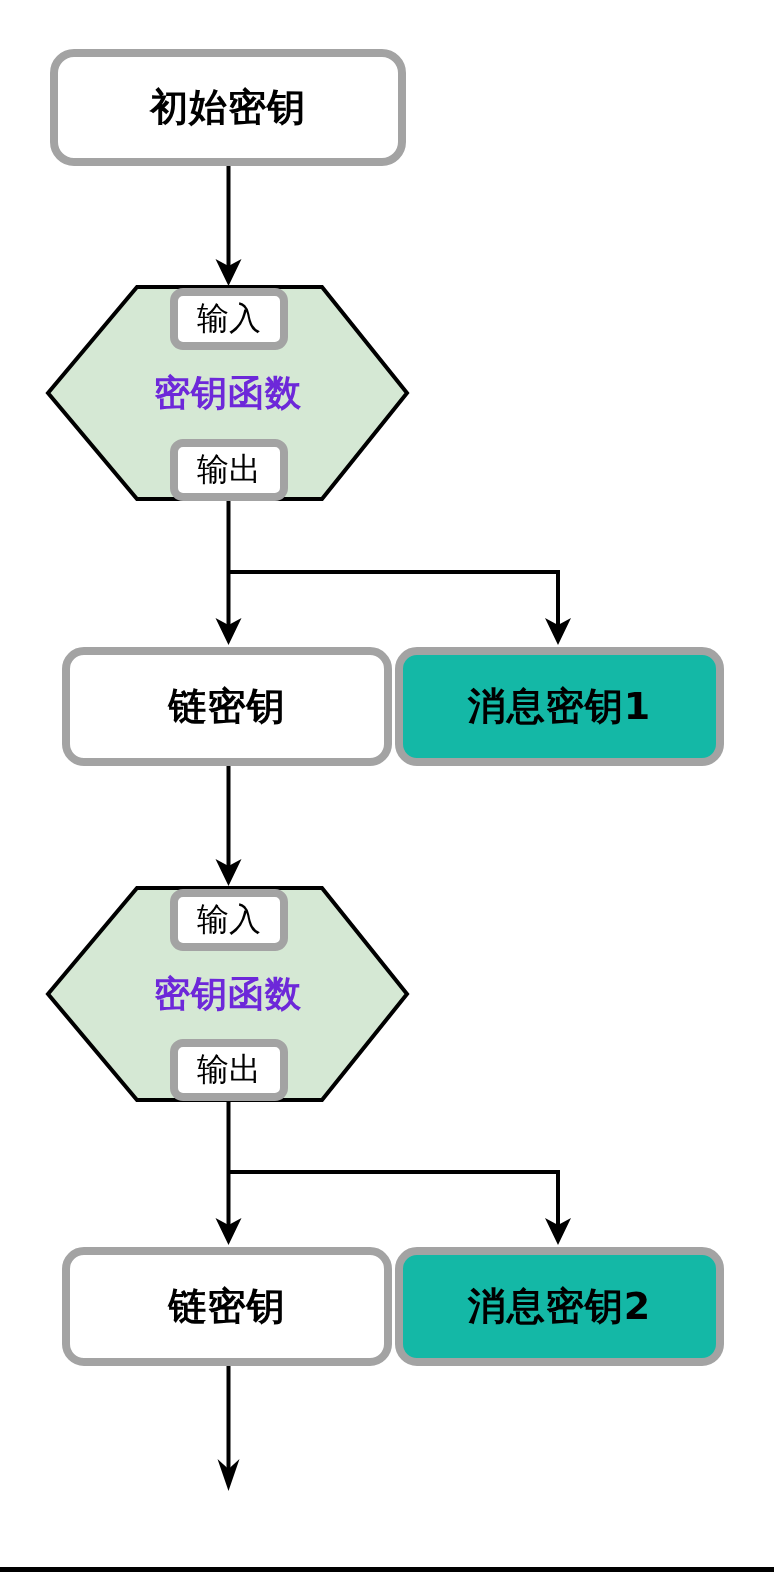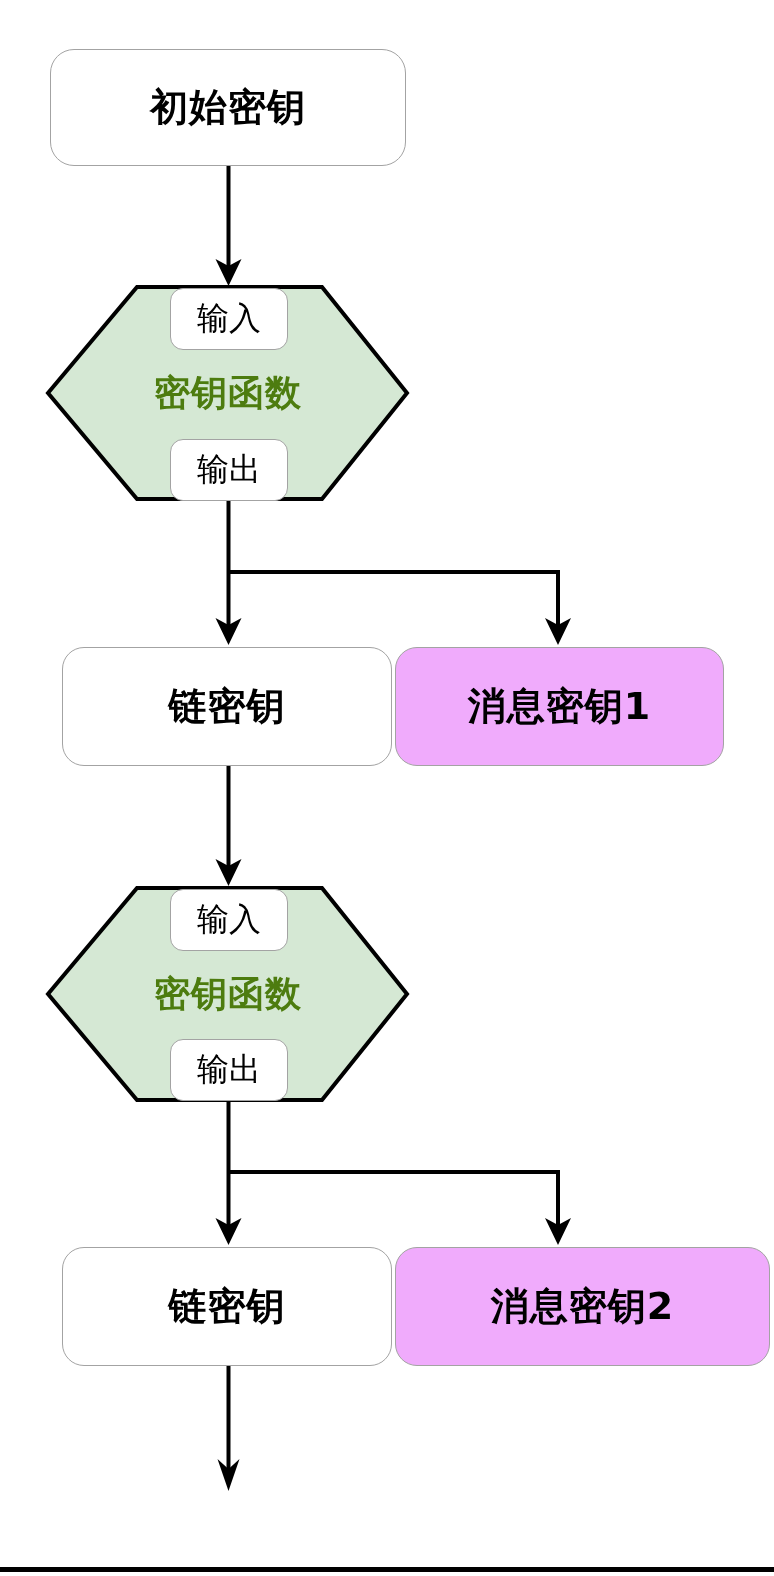--- a/index.html
+++ b/index.html
@@ -22,47 +22,47 @@
   .wires {
     position: absolute;
     left: 0; top: 0;
   }
   .node {
     position: absolute;
     display: flex;
     align-items: center;
     justify-content: center;
     box-sizing: border-box;
-    border: 1px solid #a3a3a3;
+    border: 8px solid #a3a3a3;
     background: #ffffff;
     color: #000000;
     text-align: center;
   }
   .big-box {
     border-radius: 24px;
     font-size: 38px;
     font-weight: 600;
     letter-spacing: 1px;
   }
   .badge {
     border-radius: 13px;
     font-size: 32px;
     font-weight: 400;
   }
   .blue-box {
-    background: #f0abfc;
+    background: #14b8a6;
   }
   .kdf-label {
     position: absolute;
     display: flex;
     align-items: center;
     justify-content: center;
     font-size: 36px;
     font-weight: 600;
-    color: #4d7c0f;
+    color: #6d28d9;
     letter-spacing: 1px;
   }
 </style>
 </head>
 <body>
 
 <div class="canvas">
 
   <svg class="wires" width="774" height="1576" viewBox="0 0 774 1576">
 
@@ -119,17 +119,17 @@
   <div class="kdf-label" style="left:98px; top:972px; width:260px; height:44px;">
     <span>密钥函数</span>
   </div>
   <div class="node badge" style="left:170px; top:1039px; width:118px; height:62px;">
     <span>输出</span>
   </div>
 
   <div class="node big-box" style="left:62px; top:1247px; width:330px; height:119px; border-radius:22px;">
     <span>链密钥</span>
   </div>
-  <div class="node big-box blue-box" style="left:395px; top:1247px; width:375px; height:119px; border-radius:22px;">
+  <div class="node big-box blue-box" style="left:395px; top:1247px; width:329px; height:119px; border-radius:22px;">
     <span>消息密钥2</span>
   </div>
 
 </div>
 
 </body></html>

